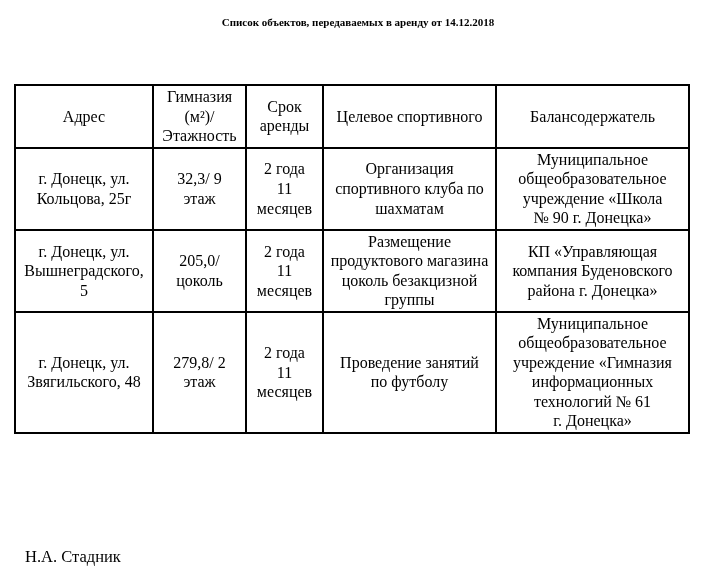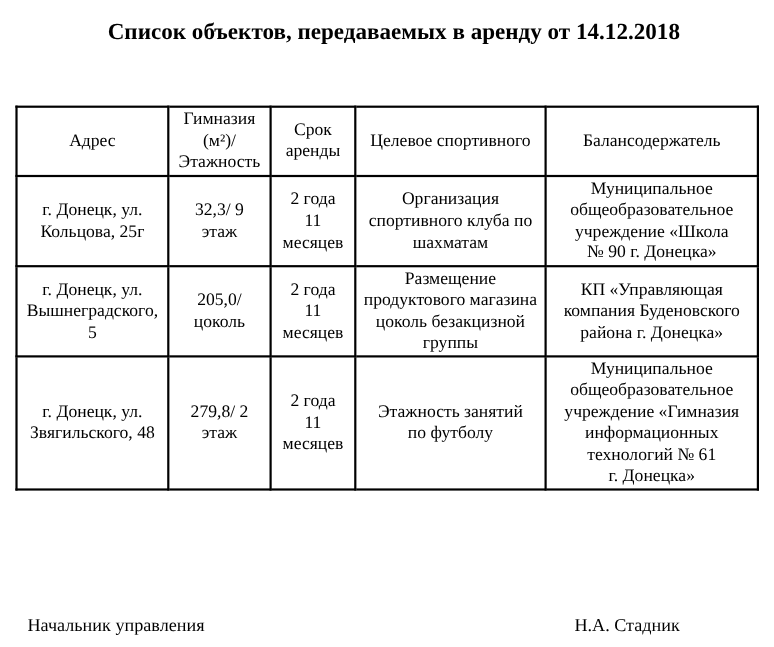--- a/index.html
+++ b/index.html
@@ -7,21 +7,21 @@
     width: 704px;
     height: 588px;
     background: #ffffff;
     color: #000000;
     font-family: "Liberation Serif", "DejaVu Serif", serif;
     overflow: hidden;
   }
   .title {
     margin: 16px 0 0 12px;
     text-align: center;
-    font-size: 21px;
+    font-size: 11px;
     font-weight: bold;
     line-height: 1.2;
   }
   table.doc-table {
     border-collapse: collapse;
     table-layout: fixed;
     width: 674px;
     margin: 55px 0 0 14px;
   }
   table.doc-table th,
@@ -110,30 +110,29 @@
 района г. Донецка»</td>
       </tr>
       <tr class="row-3">
         <td>г. Донецк, ул.
 Звягильского, 48</td>
         <td>279,8/ 2
 этаж</td>
         <td>2 года
 11
 месяцев</td>
-        <td>Этажность занятий
+        <td>Проведение занятий
 по футболу</td>
         <td>Муниципальное
 общеобразовательное
 учреждение «Гимназия
 информационных
 технологий № 61
 г. Донецка»</td>
       </tr>
     </tbody>
   </table>
 
   <div class="signature-block">
-    <span>Начальник управления</span>
     <span>Н.А. Стадник</span>
   </div>
 
 </div>
 
 </body></html>

